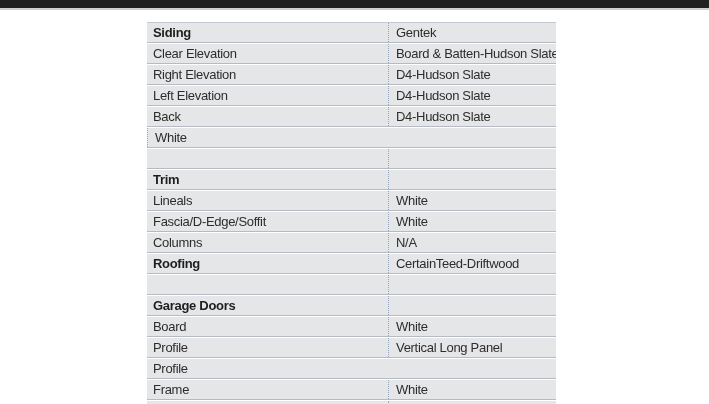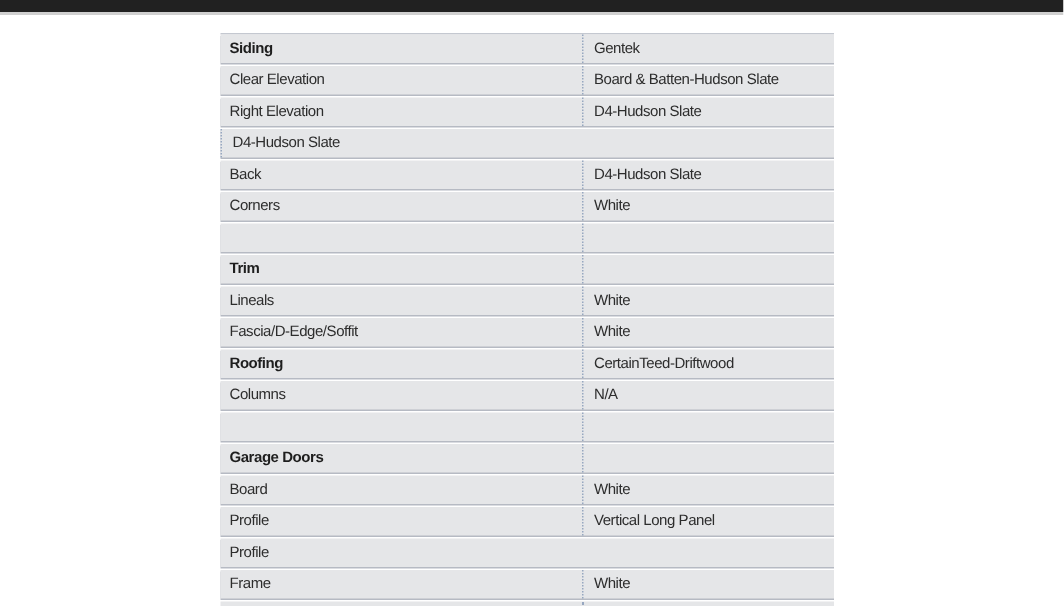--- a/index.html
+++ b/index.html
@@ -39,21 +39,21 @@
     border-top: 1px solid #c4c8d0;
   }
   .row {
     display: flex;
     height: 19px;
     margin-bottom: 2px;
     background: var(--row-bg, #e5e6e8);
     box-shadow: 0 1px 0 var(--row-border, #b6bac3);
   }
   .cell {
-    font-size: 10px;
+    font-size: 13px;
     line-height: 19px;
     letter-spacing: -0.3px;
     color: var(--text, #2d2d2d);
     white-space: nowrap;
     overflow: hidden;
     box-sizing: border-box;
   }
   .cell.label {
     width: 241px;
     padding-left: 6px;
@@ -87,53 +87,53 @@
       </div>
       <div class="row">
         <div class="cell label">Clear Elevation</div>
         <div class="cell value">Board &amp; Batten-Hudson Slate</div>
       </div>
       <div class="row">
         <div class="cell label">Right Elevation</div>
         <div class="cell value">D4-Hudson Slate</div>
       </div>
       <div class="row">
+        <div class="cell label">Left Elevation</div>
         <div class="cell value">D4-Hudson Slate</div>
       </div>
       <div class="row">
         <div class="cell label">Back</div>
         <div class="cell value">D4-Hudson Slate</div>
       </div>
       <div class="row">
-        <div class="cell label">Corners</div>
         <div class="cell value">White</div>
       </div>
       <div class="row">
         <div class="cell label"></div>
         <div class="cell value"></div>
       </div>
       <div class="row bold">
         <div class="cell label">Trim</div>
         <div class="cell value"></div>
       </div>
       <div class="row">
         <div class="cell label">Lineals</div>
         <div class="cell value">White</div>
       </div>
       <div class="row">
         <div class="cell label">Fascia/D-Edge/Soffit</div>
         <div class="cell value">White</div>
       </div>
+      <div class="row">
+        <div class="cell label">Columns</div>
+        <div class="cell value">N/A</div>
+      </div>
       <div class="row bold">
         <div class="cell label">Roofing</div>
         <div class="cell value">CertainTeed-Driftwood</div>
-      </div>
-      <div class="row">
-        <div class="cell label">Columns</div>
-        <div class="cell value">N/A</div>
       </div>
       <div class="row">
         <div class="cell label"></div>
         <div class="cell value"></div>
       </div>
       <div class="row bold">
         <div class="cell label">Garage Doors</div>
         <div class="cell value"></div>
       </div>
       <div class="row">

